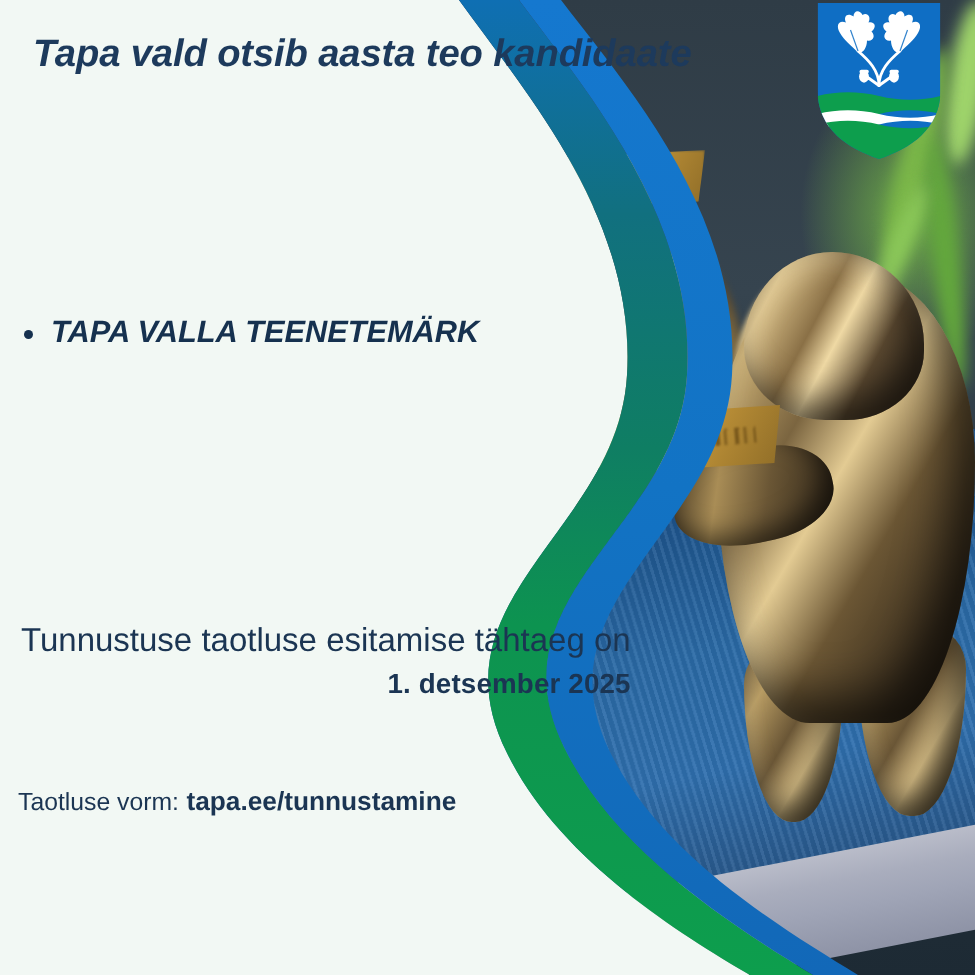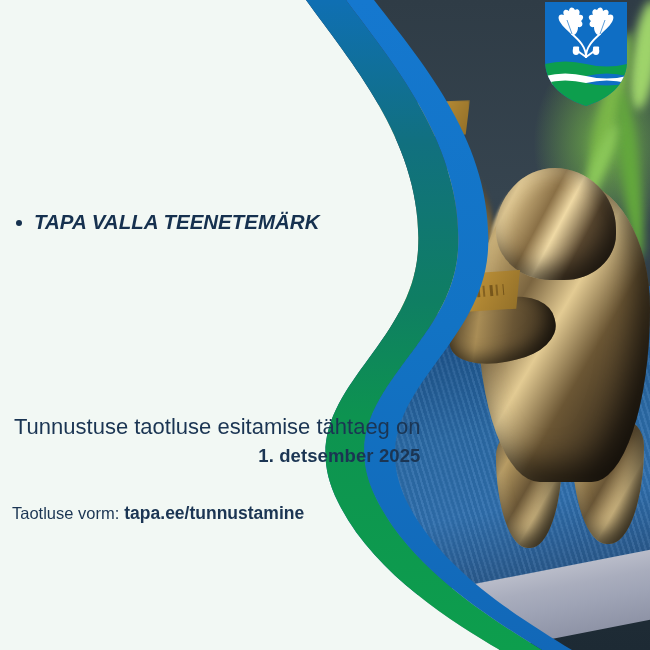--- a/index.html
+++ b/index.html
@@ -206,21 +206,21 @@
   .deadline-l2 { font-size: 18.5px; font-weight: bold; line-height: 1.45; letter-spacing: .1px; text-align: right;}
   .block-submit {
     position: absolute;
     left: 12px; top: 444px;
     color: #1b3553;
     font-size: 16.5px;
     line-height: 1.52;
   }
   .block-form {
     position: absolute;
-    left: 12px; top: 503px;
+    left: 12px; top: 524px;
     color: #1b3553;
     font-size: 16.5px;
     white-space: nowrap;
   }
   .block-form .strong { font-weight: bold; font-size: 17.5px; margin-left: 5px;}
 
   
   .coa {
     position: absolute;
     left: 545px; top: 2px;
@@ -353,20 +353,21 @@
                C49,6 46,9 48,13 C44,12 42,16 46,19
                C43,22 45,26 49,25 C49,30 52,34 55,33 Z" fill="#ffffff"></path>
 
       <g stroke="#0f6ec4" stroke-width="0.8" fill="none" opacity="0.85">
         <path d="M27,32 L22,18"></path>
           <path d="M55,32 L60,18"></path>
       </g>
     </g>
   </svg>
 
+  <div class="title">Tapa vald otsib aasta teo kandidaate</div>
 
 
   <ul class="list">
     <li>TAPA VALLA TEENETEMÄRK</li>
   </ul>
 
   <div class="block-deadline">
     <div class="deadline-l1">Tunnustuse taotluse esitamise tähtaeg on</div>
     <div class="deadline-l2">1. detsember 2025</div>
   </div>

